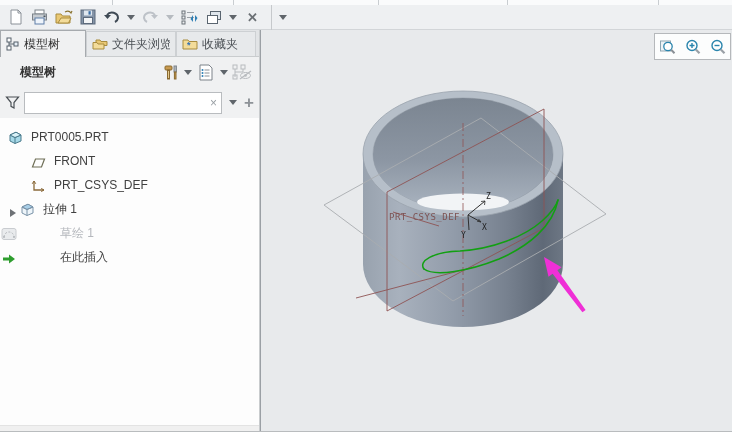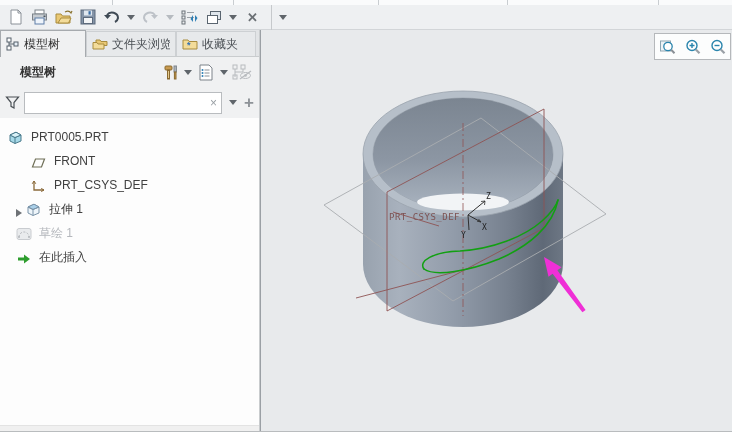--- a/index.html
+++ b/index.html
@@ -54,21 +54,21 @@
   
   .tree{flex:1;background:#fdfdfd;position:relative;font-size:12px;color:#404040;padding-top:3px;}
   .trow{height:24px;display:flex;align-items:flex-end;}
   .trow .exp{width:13px;display:flex;align-items:center;justify-content:center;flex:0 0 auto;}
   .tri-r{width:0;height:0;border-top:4px solid transparent;border-bottom:4px solid transparent;
          border-left:6px solid #6e7276;}
   .trow .ticon{width:17px;display:flex;align-items:center;justify-content:center;flex:0 0 auto;margin-right:5px;}
   .tlabel{line-height:16px;padding:0 2px;}
   .tlabel.sel{background:#a9d7f2;outline:1px dashed #555;}
   .tlabel.dim{color:#b4b7bc;}
-  .pl7{padding-left:7px;} .pl30{padding-left:30px;} .pl2{padding-left:12px;} .pl15{padding-left:15px;}
+  .pl7{padding-left:7px;} .pl30{padding-left:30px;} .pl2{padding-left:6px;} .pl15{gap:36px;}
   .tree-hscroll{position:absolute;left:0;right:0;bottom:0;height:6px;background:#f0f0f0;border-top:1px solid #e3e3e3;}
 
   
   .viewport{flex:1;position:relative;background:#e8eaec;border-left:1px solid #9ba0a5;box-sizing:border-box;}
   .scene{position:absolute;left:0;top:0;width:100%;height:100%;}
   .zoom-box{position:absolute;top:3px;right:1px;width:77px;height:27px;background:#fcfdfd;
             border:1px solid #b5b8bb;display:flex;align-items:center;justify-content:space-around;box-sizing:border-box;}
   .zbtn{width:22px;height:22px;display:flex;align-items:center;justify-content:center;}
 </style>
 </head>

